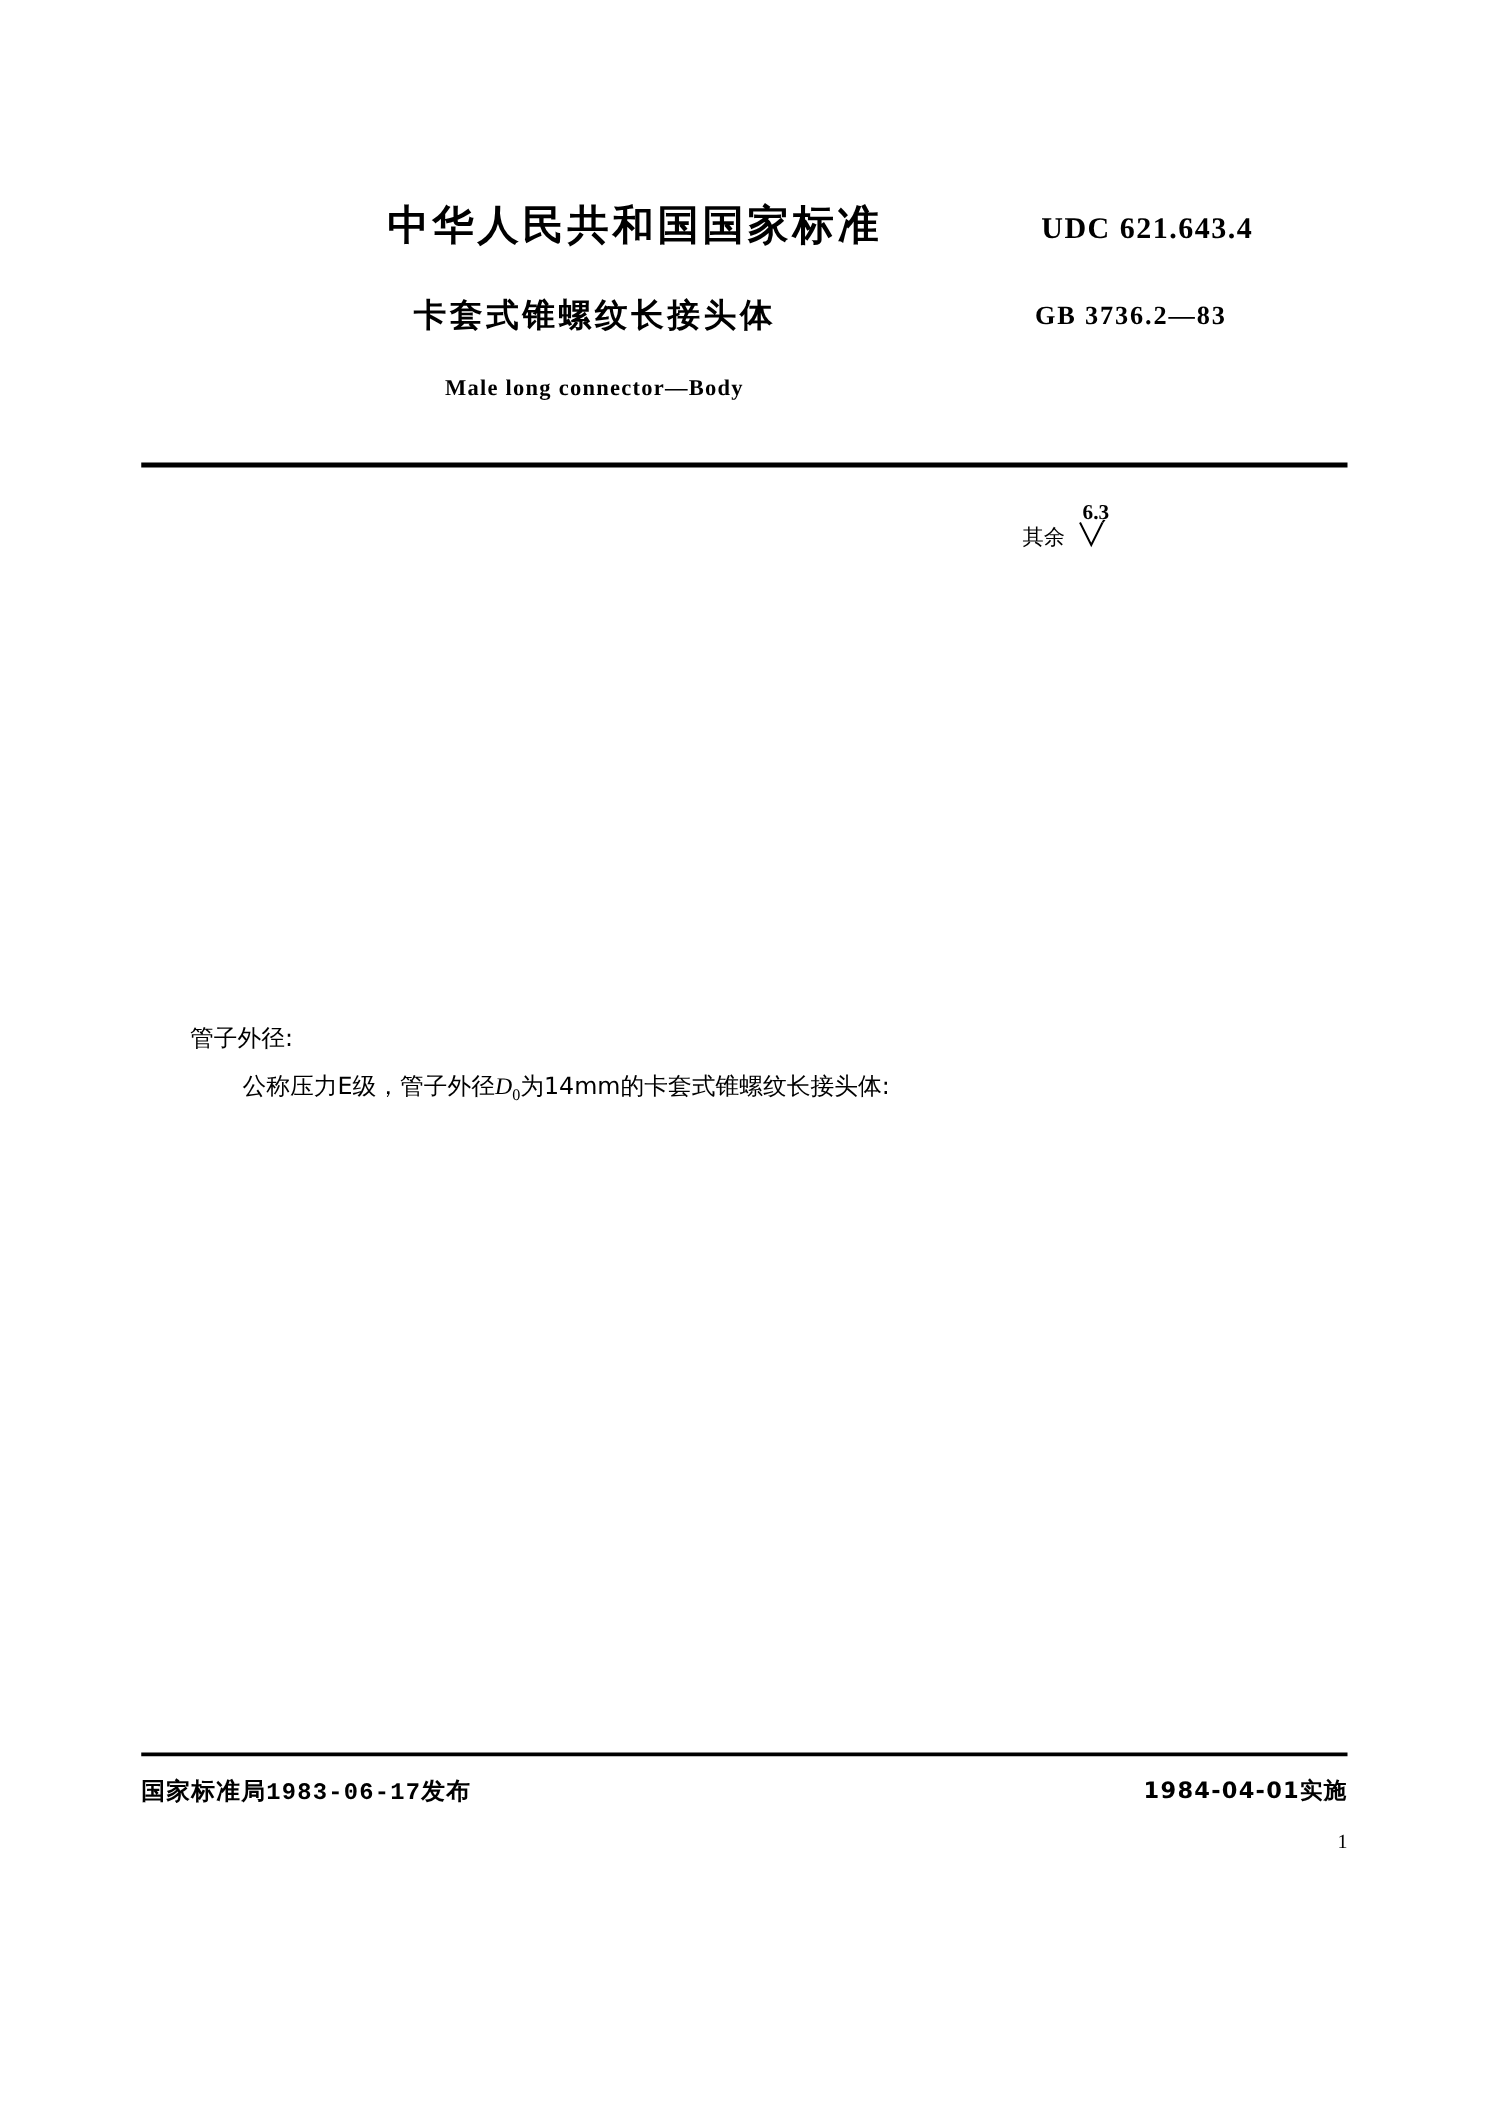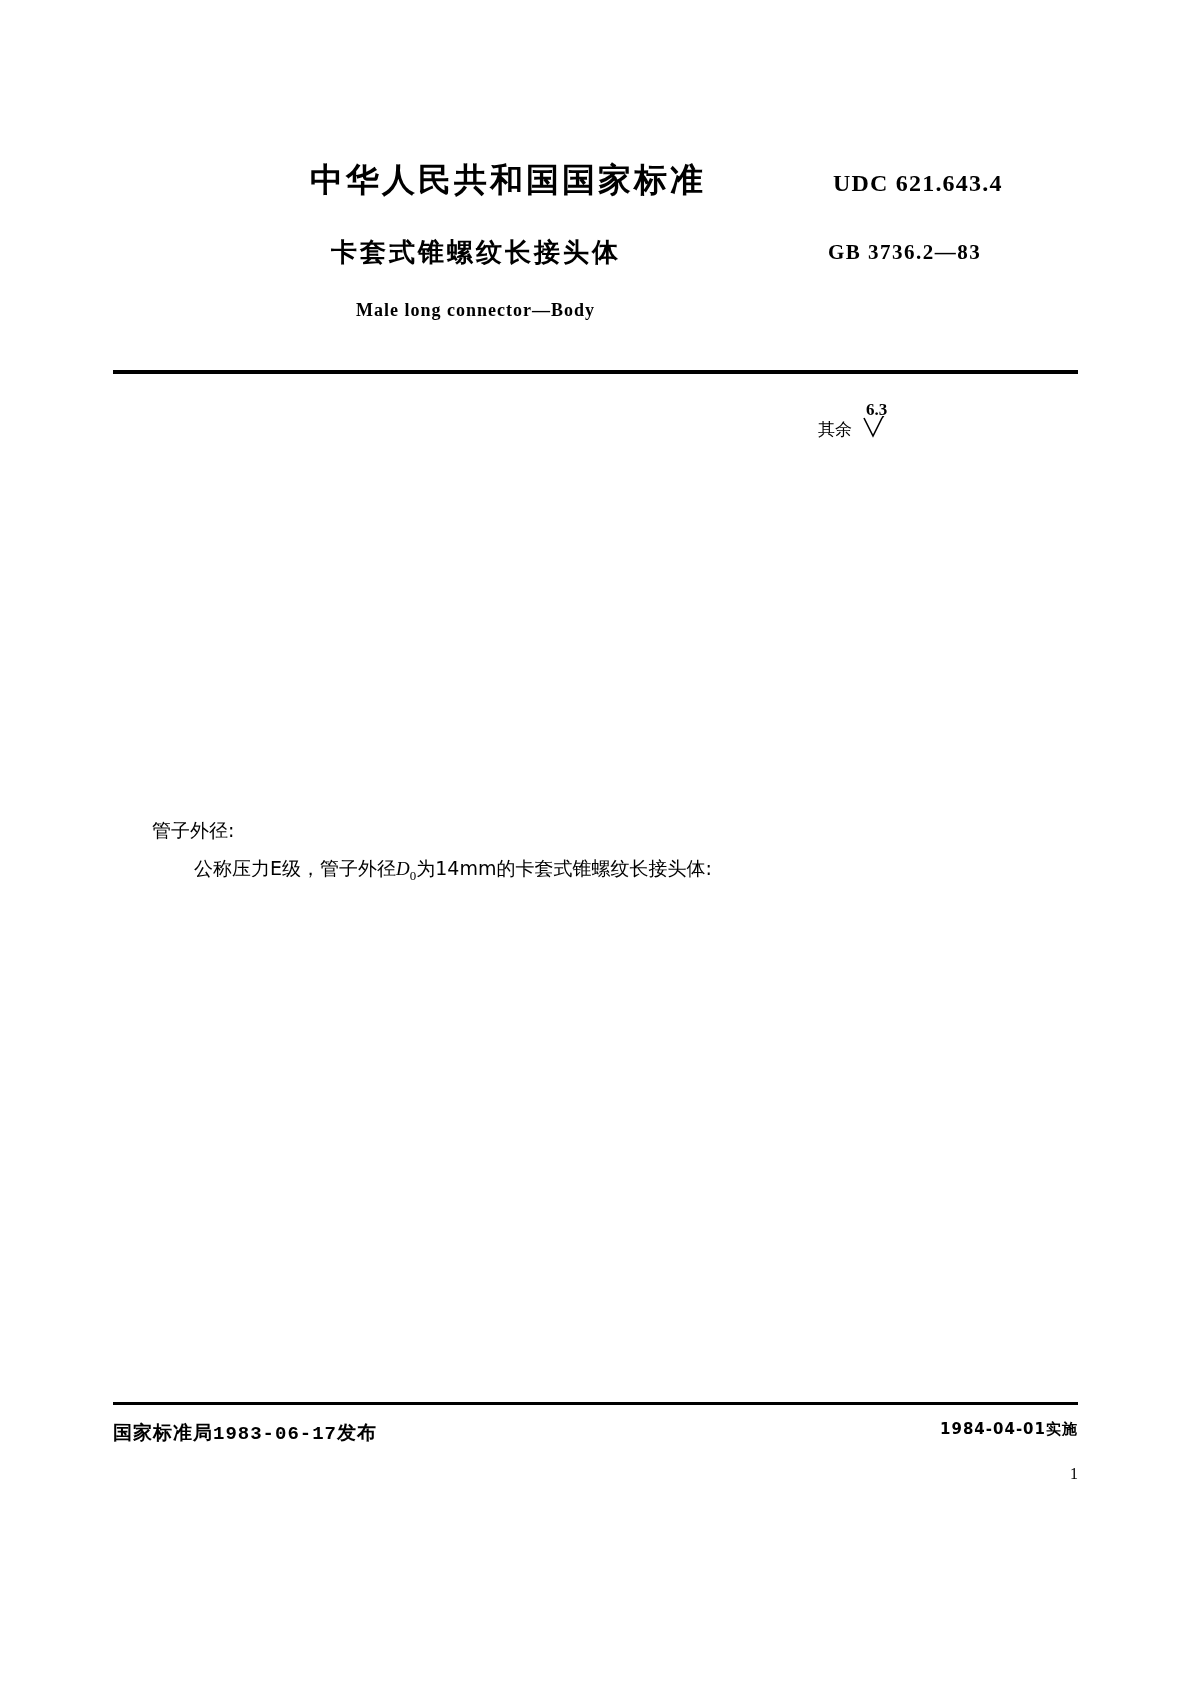--- a/index.html
+++ b/index.html
@@ -158,21 +158,21 @@
     font-size: 19px;
     font-weight: bold;
     letter-spacing: 1px;
     white-space: nowrap;
   }
   .ftr-right {
     position: absolute;
     right: 113px;
     top: 1420px;
     font-family: "DejaVu Sans", sans-serif;
-    font-size: 15px;
+    font-size: 18px;
     font-weight: bold;
     letter-spacing: 1px;
     white-space: nowrap;
   }
   .page-num {
     position: absolute;
     right: 113px;
     top: 1465px;
     font-family: "Liberation Serif", serif;
     font-size: 16px;

